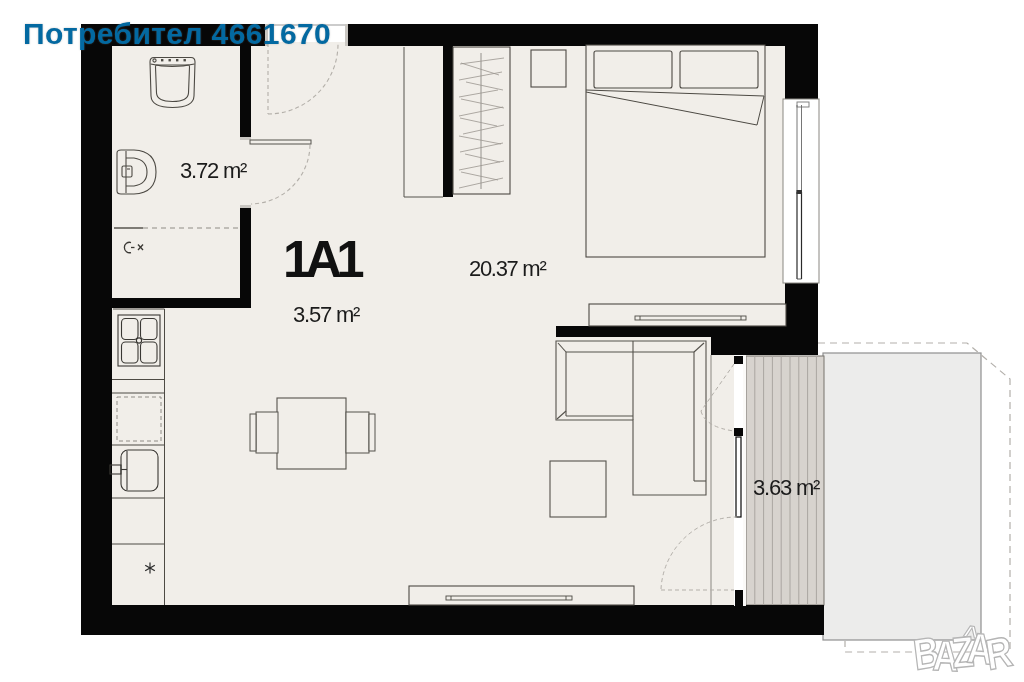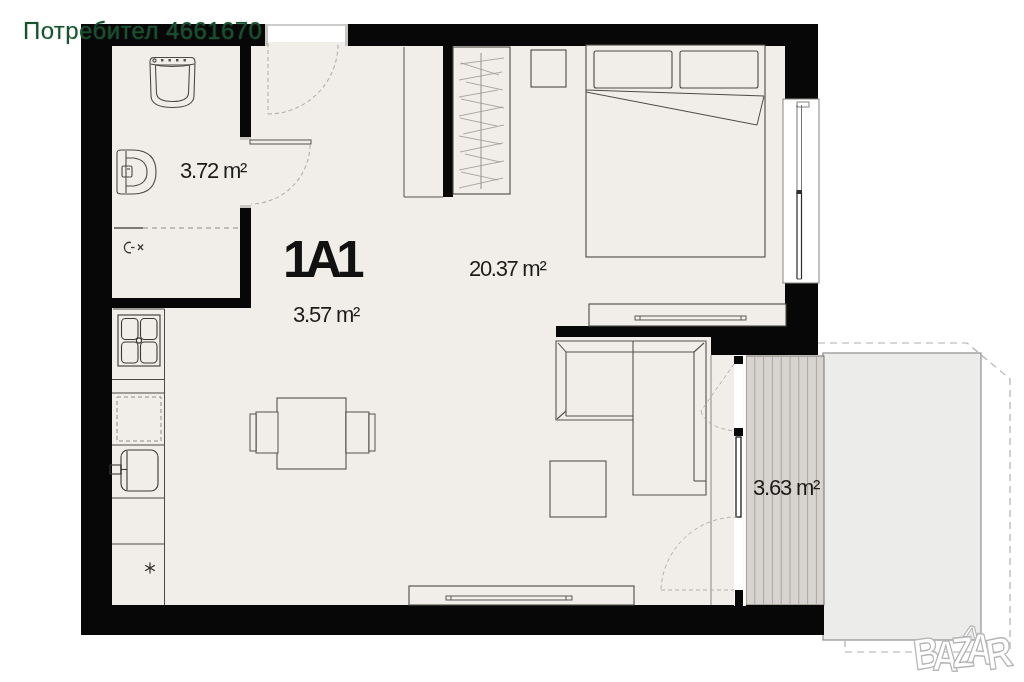--- a/index.html
+++ b/index.html
@@ -1,20 +1,20 @@
 <!DOCTYPE html>
 <html><head>
 <meta charset="utf-8">
 <style>
   html,body{margin:0;padding:0;background:#fff;}
   #page{position:relative;width:1024px;height:682px;background:#fff;overflow:hidden;
         font-family:"Liberation Sans",sans-serif;-webkit-font-smoothing:antialiased;}
   svg{position:absolute;left:0;top:0;}
-  .wm{position:absolute;left:23px;top:17px;font-size:24px;font-weight:400;
-      color:#14532d;letter-spacing:0.4px;text-shadow:0 0 2px rgba(120,120,120,.45);}
+  .wm{position:absolute;left:23px;top:17px;font-size:30px;font-weight:700;
+      color:#0369a1;letter-spacing:0.4px;text-shadow:0 0 2px rgba(120,120,120,.45);}
   .bz{position:absolute;left:913px;top:633px;font-size:36px;font-weight:700;
       color:rgba(255,255,255,.95);-webkit-text-stroke:1.2px #b5b5b5;
       letter-spacing:-7px;white-space:nowrap;transform:rotate(-2deg) scaleY(1.2);
       transform-origin:left top;line-height:1;}
   .bz span{display:inline-block;}
   .bzh{position:absolute;left:963px;top:620px;font-size:26px;font-weight:700;
       color:rgba(255,255,255,.95);-webkit-text-stroke:1.1px #b5b5b5;transform:rotate(10deg);}
 </style>
 </head>
 <body>

